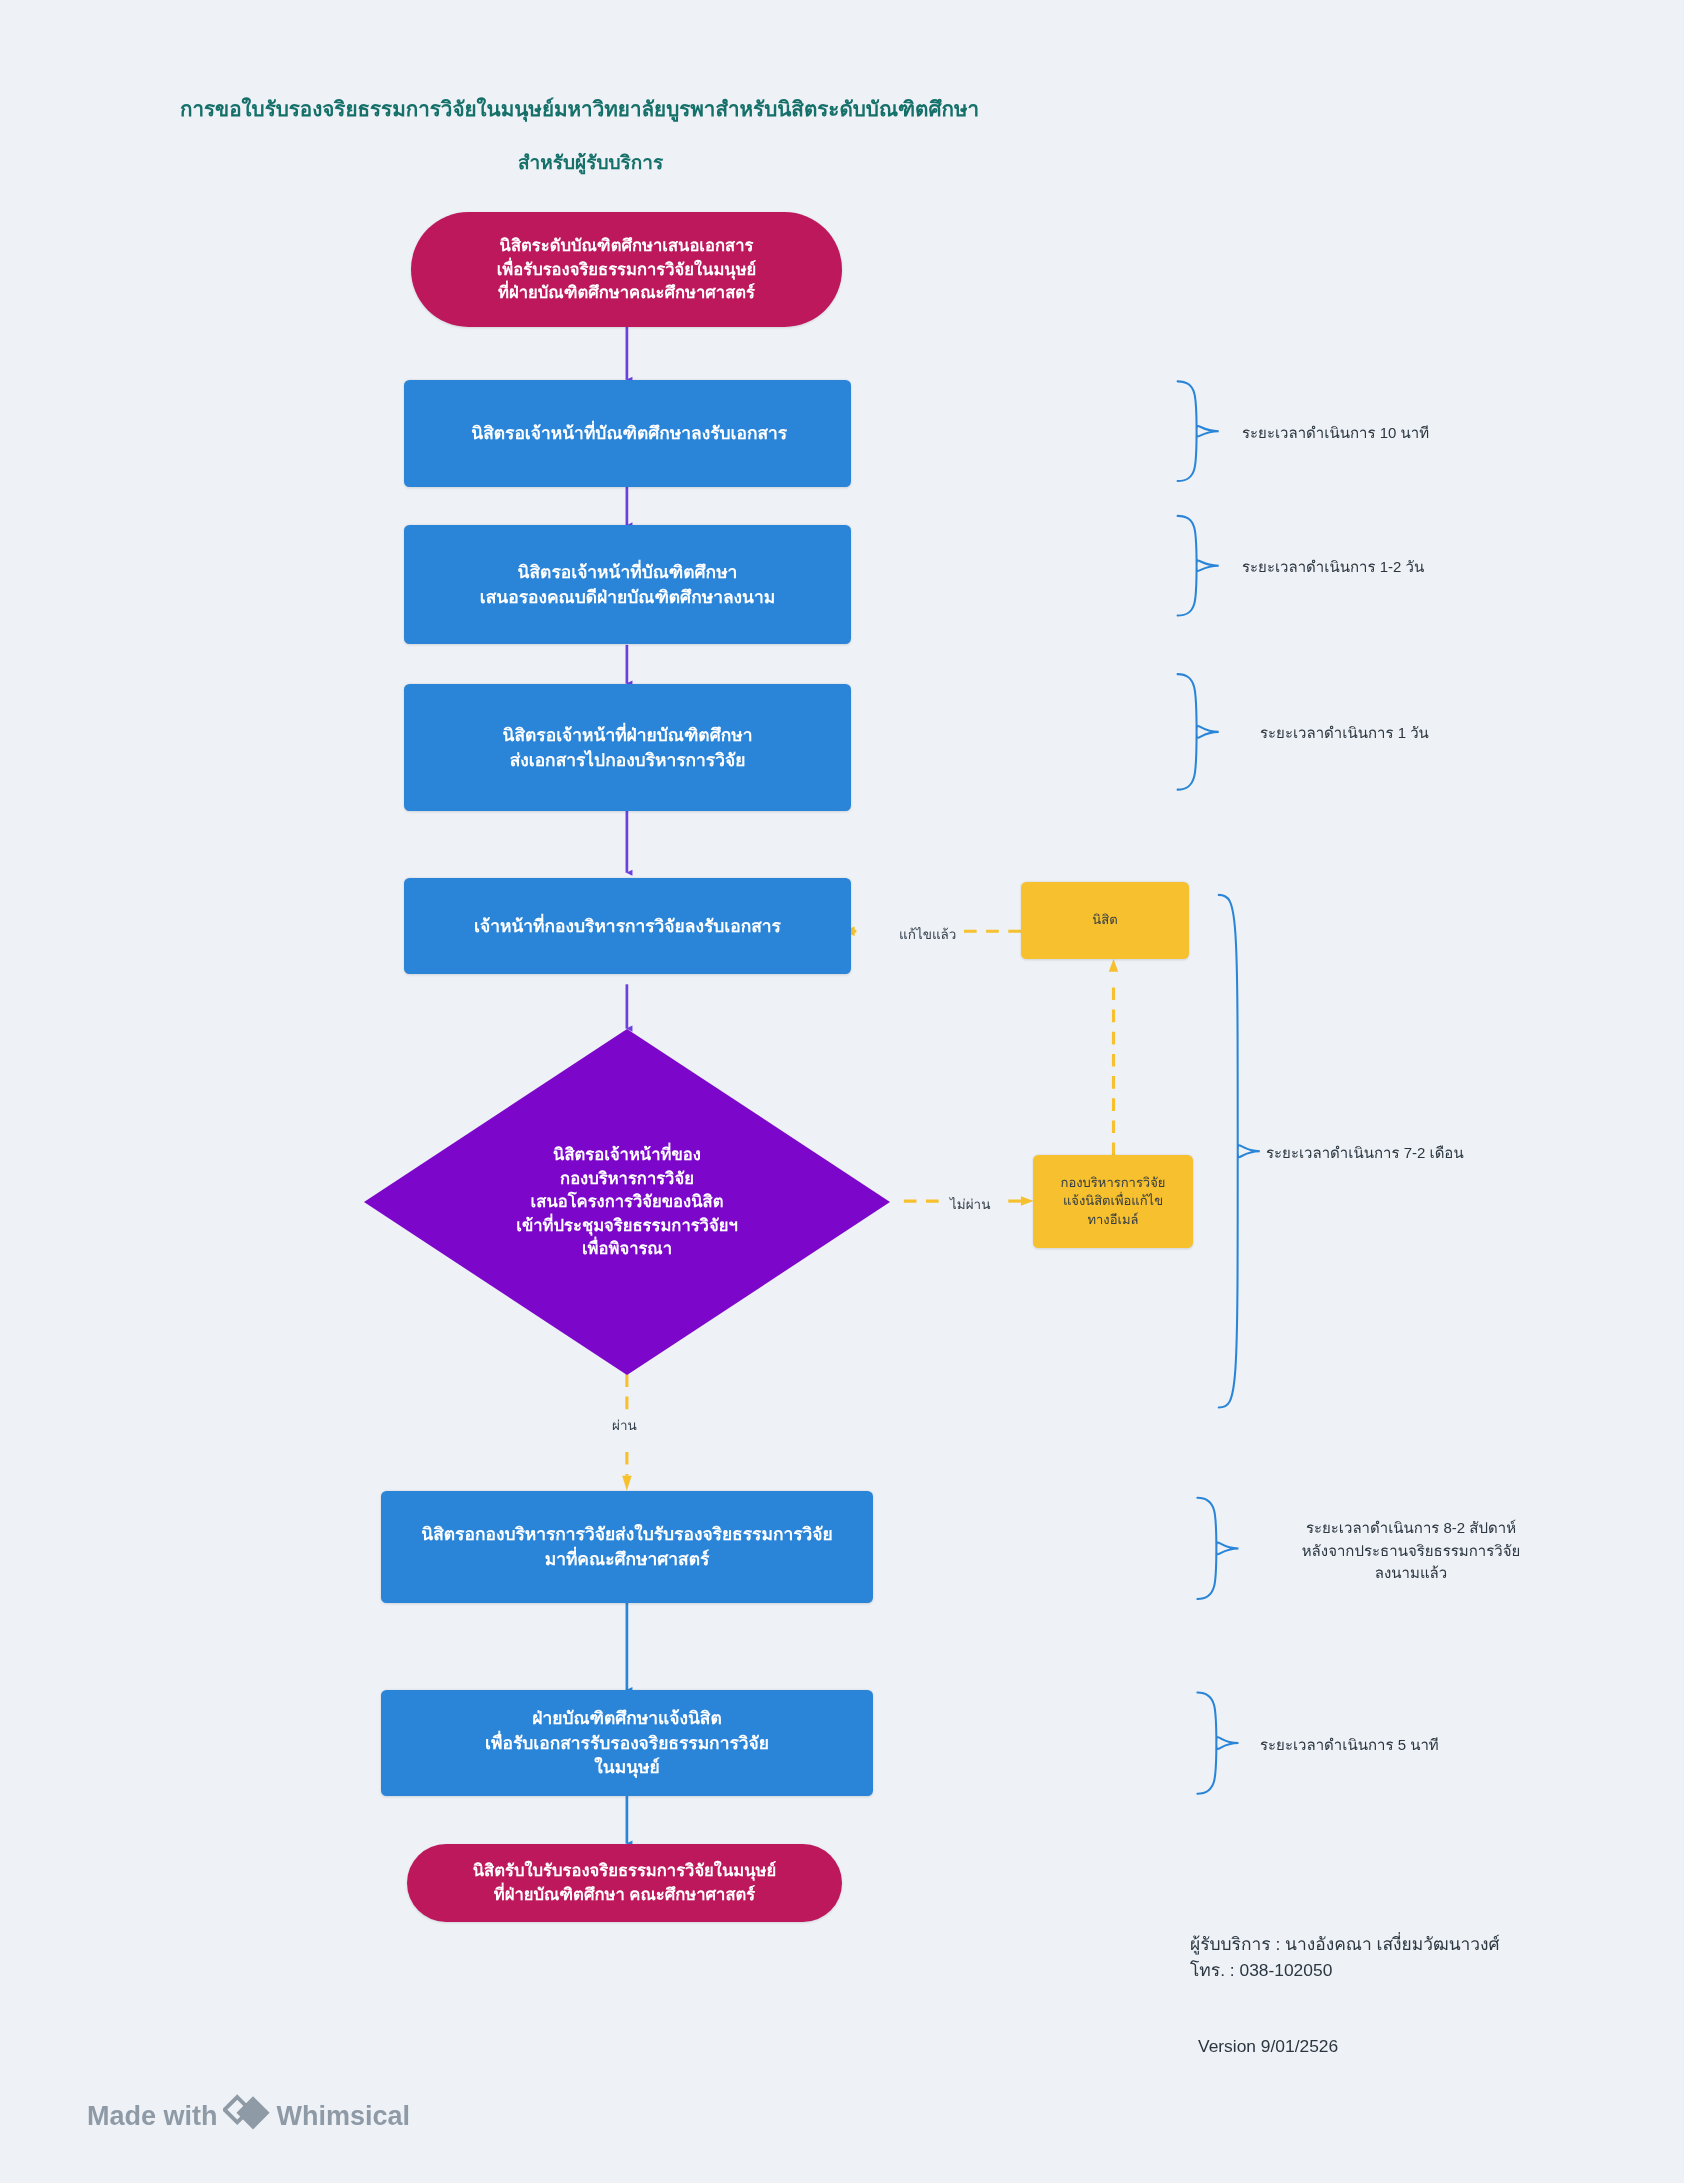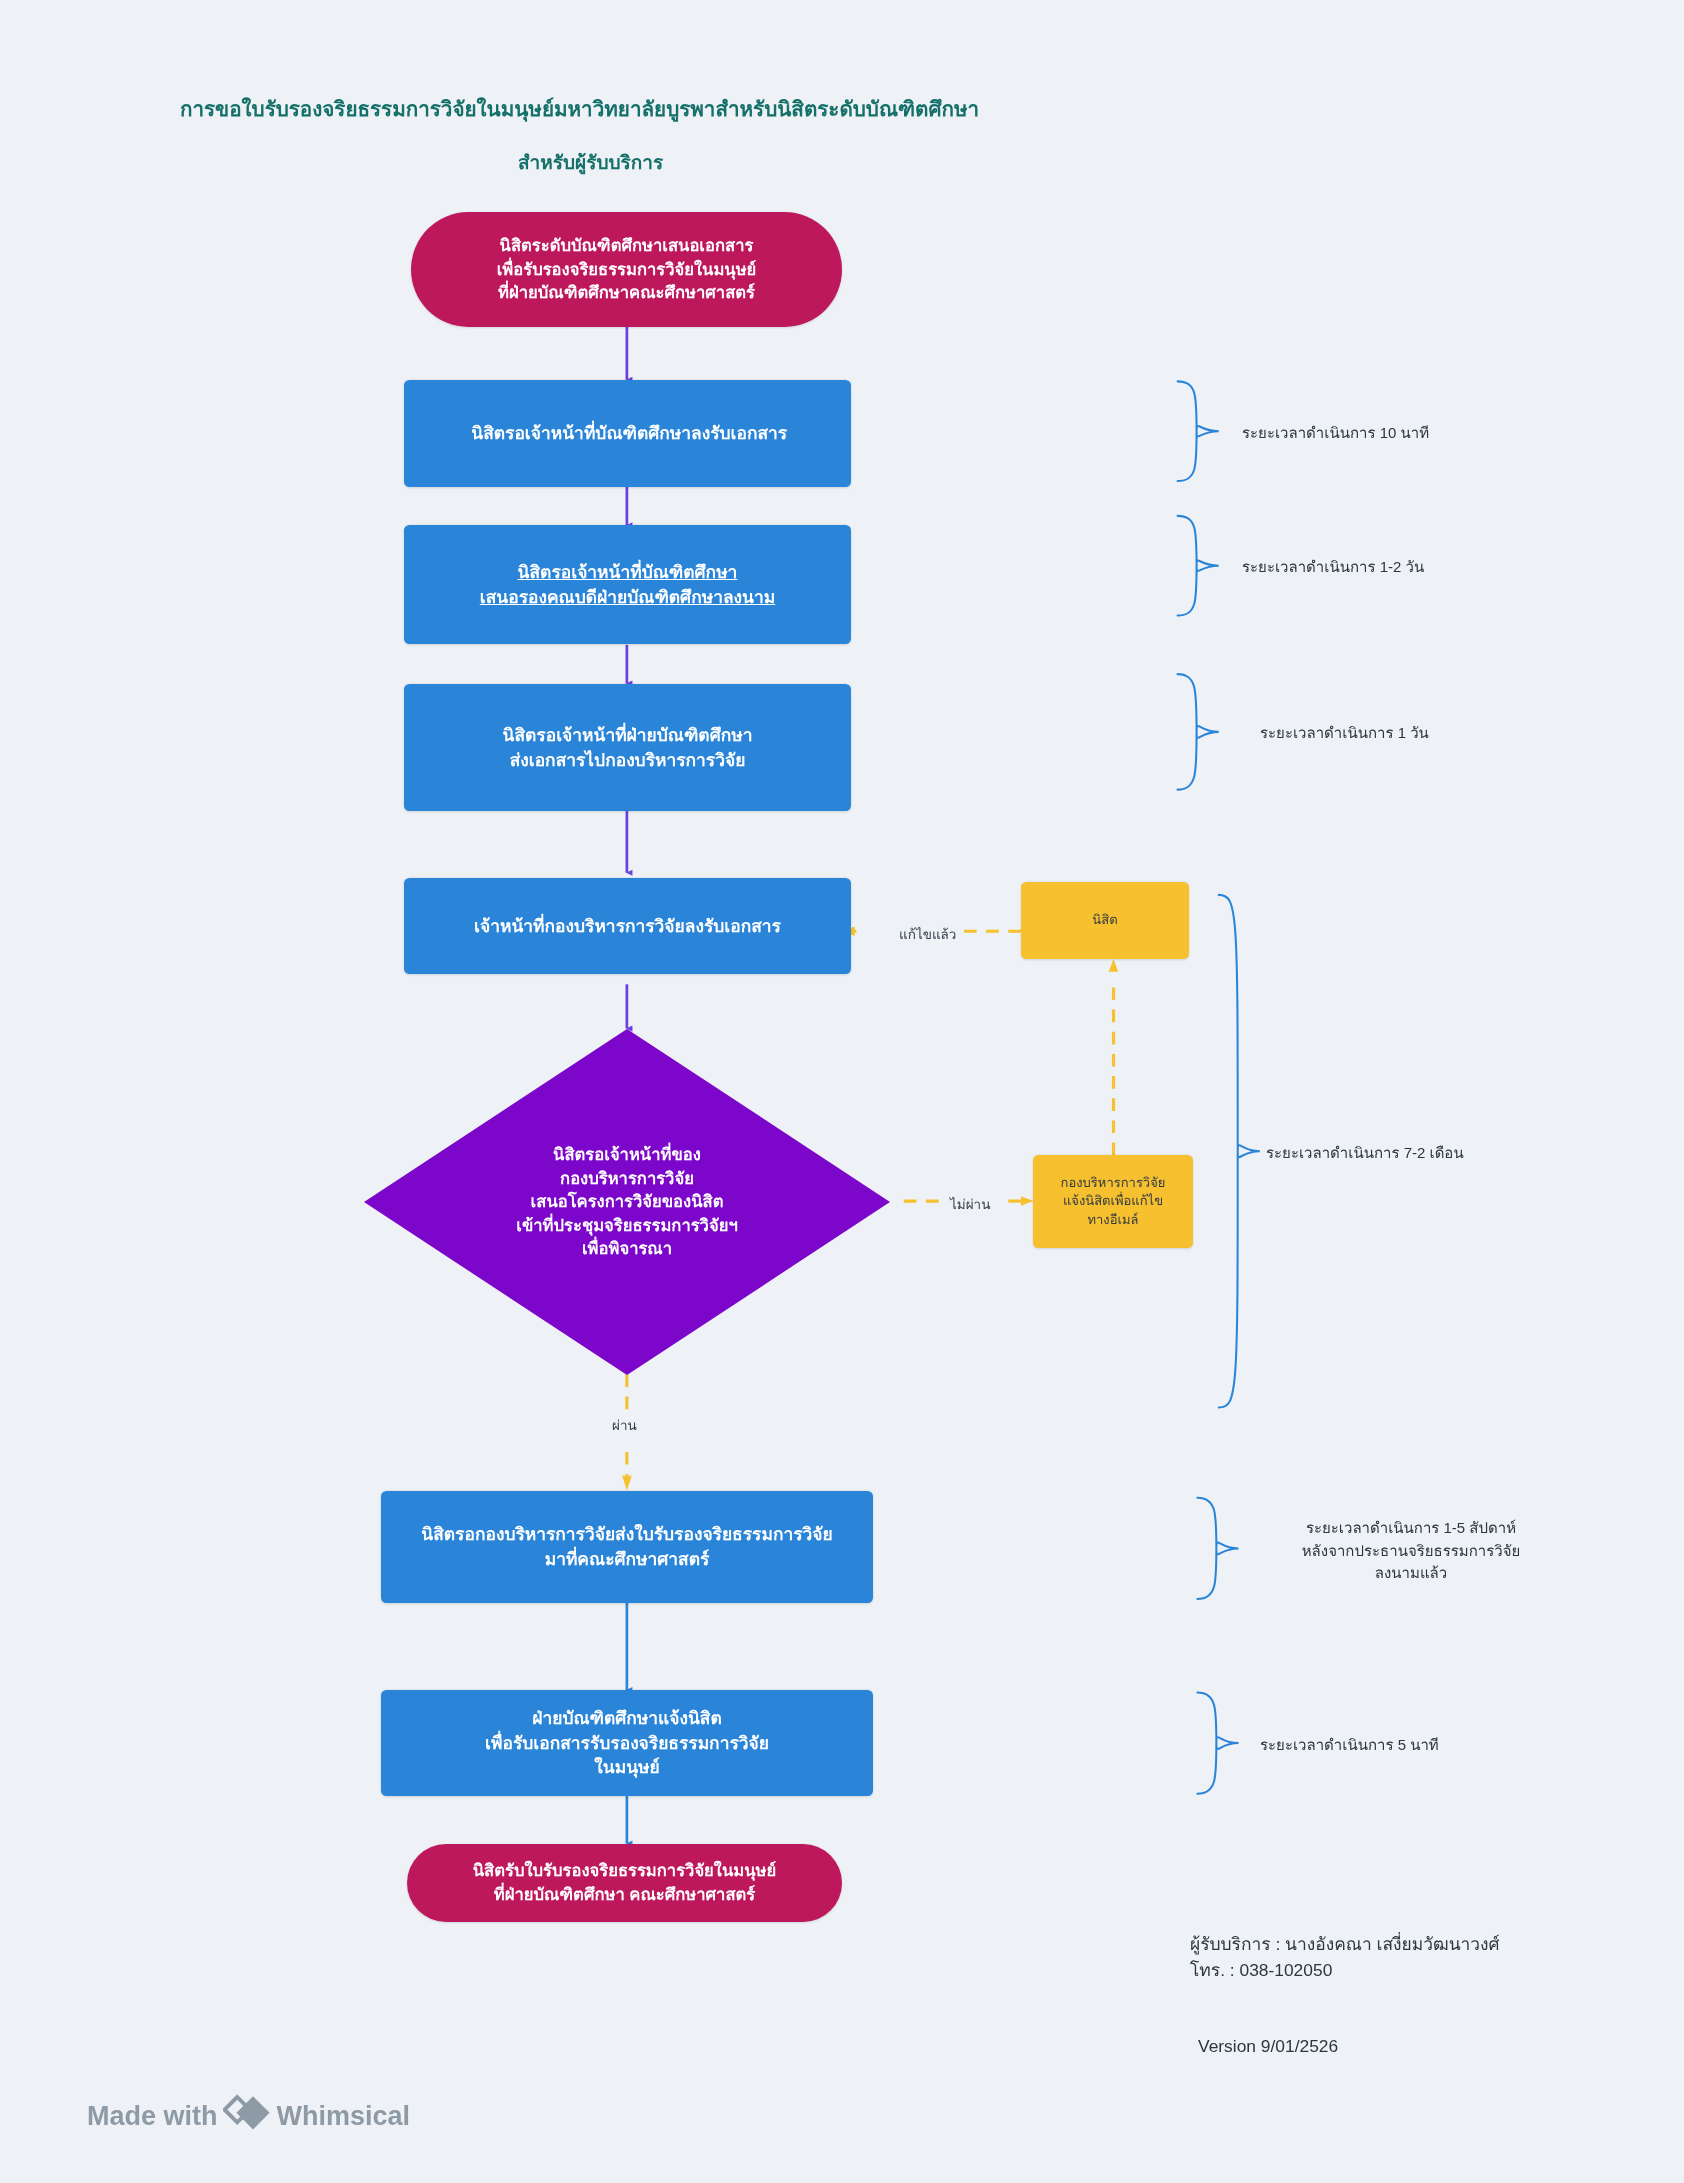--- a/index.html
+++ b/index.html
@@ -214,21 +214,21 @@
     <div class="txt" style="white-space: pre-line;">นิสิตระดับบัณฑิตศึกษาเสนอเอกสาร
 เพื่อรับรองจริยธรรมการวิจัยในมนุษย์
 ที่ฝ่ายบัณฑิตศึกษาคณะศึกษาศาสตร์</div>
   </div>
 
   <div class="node node-process" style="left:404px; top:380px; width:447px; height:107px;">
     <div class="txt" style="white-space: pre-line; padding-left: 13px;">นิสิตรอเจ้าหน้าที่บัณฑิตศึกษาลงรับเอกสาร</div>
   </div>
 
   <div class="node node-process" style="left:404px; top:525px; width:447px; height:119px;">
-    <div class="txt" style="white-space: pre-line; text-decoration: underline;">นิสิตรอเจ้าหน้าที่บัณฑิตศึกษา
+    <div class="txt" style="white-space: pre-line;">นิสิตรอเจ้าหน้าที่บัณฑิตศึกษา
 เสนอรองคณบดีฝ่ายบัณฑิตศึกษาลงนาม</div>
   </div>
 
   <div class="node node-process" style="left:404px; top:684px; width:447px; height:127px;">
     <div class="txt" style="white-space: pre-line;">นิสิตรอเจ้าหน้าที่ฝ่ายบัณฑิตศึกษา
 ส่งเอกสารไปกองบริหารการวิจัย</div>
   </div>
 
   <div class="node node-process" style="left:404px; top:878px; width:447px; height:96px;">
     <div class="txt" style="white-space: pre-line;">เจ้าหน้าที่กองบริหารการวิจัยลงรับเอกสาร</div>
@@ -275,21 +275,21 @@
   <div class="edge-label" style="left:608px; top:1413px;">ผ่าน</div>
 
   <div class="timing" style="left: 1242px; top: 422px; width: 317px; text-align: left; white-space: pre-line;">ระยะเวลาดำเนินการ 10 นาที</div>
 
   <div class="timing" style="left: 1242px; top: 556px; width: 317px; text-align: left; white-space: pre-line;">ระยะเวลาดำเนินการ  1-2  วัน</div>
 
   <div class="timing" style="left: 1260px; top: 722px; width: 317px; text-align: left; white-space: pre-line;">ระยะเวลาดำเนินการ  1 วัน</div>
 
   <div class="timing" style="left: 1266px; top: 1142px; width: 332px; text-align: left; white-space: pre-line;">ระยะเวลาดำเนินการ 7-2 เดือน</div>
 
-  <div class="timing" style="left: 1245px; top: 1517px; width: 332px; text-align: center; white-space: pre-line;">ระยะเวลาดำเนินการ 1-5 สัปดาห์
+  <div class="timing" style="left: 1245px; top: 1517px; width: 332px; text-align: center; white-space: pre-line;">ระยะเวลาดำเนินการ 8-2 สัปดาห์
 หลังจากประธานจริยธรรมการวิจัย
 ลงนามแล้ว</div>
 
   <div class="timing" style="left: 1260px; top: 1734px; width: 332px; text-align: left; white-space: pre-line;">ระยะเวลาดำเนินการ 5 นาที</div>
 
   <div class="footer-block" style="left: 1190px; top: 1931px; white-space: pre-line;">ผู้รับบริการ :  นางอังคณา เสงี่ยมวัฒนาวงศ์
 โทร. : 038-102050</div>
 
   <div class="footer-version" style="left:1198px; top:2036px;">Version 9/01/2526</div>
 

